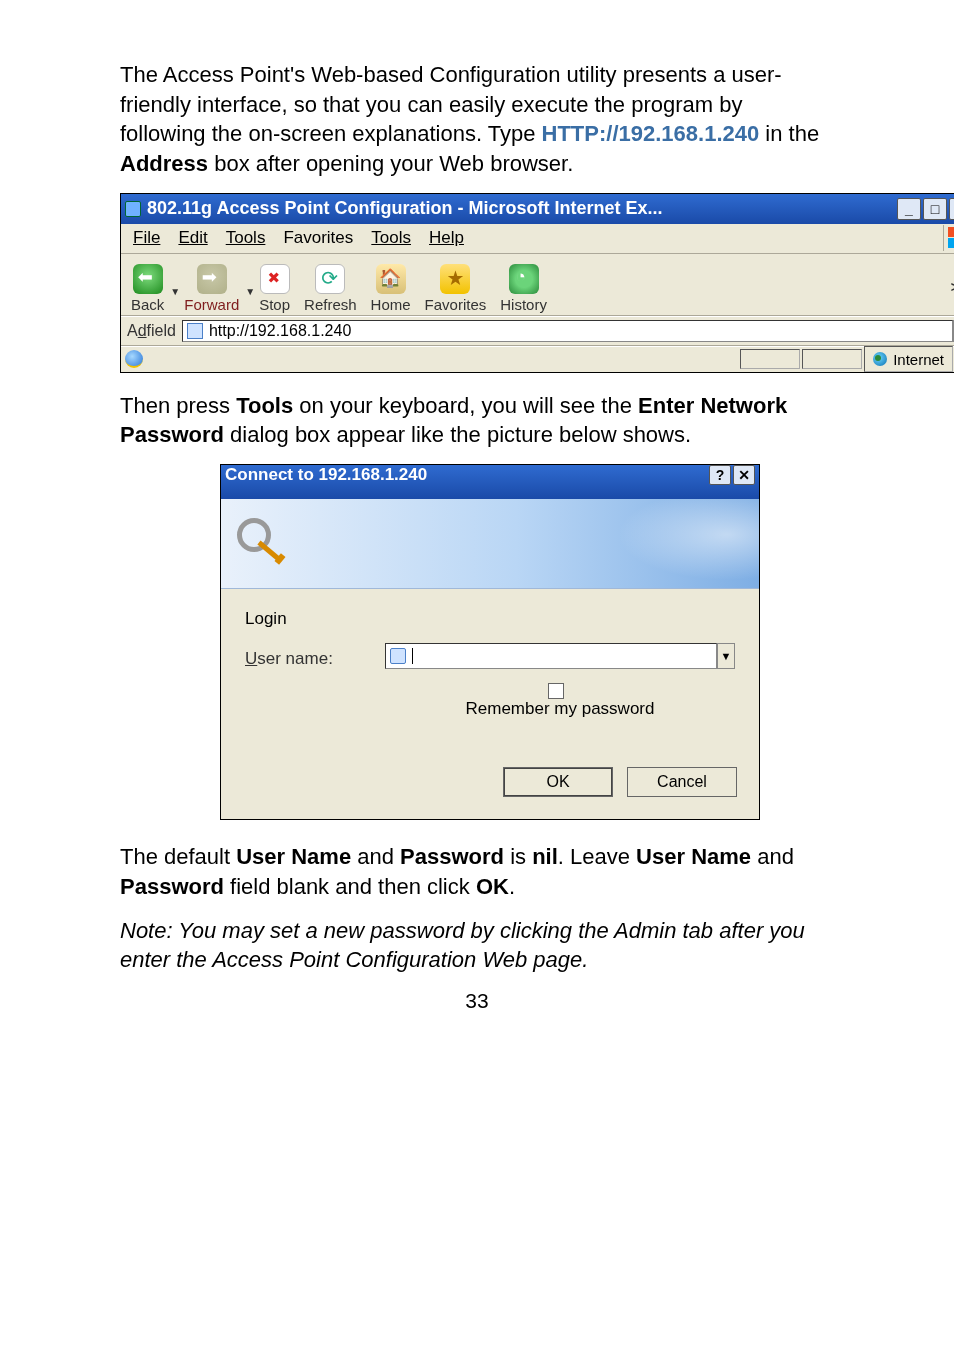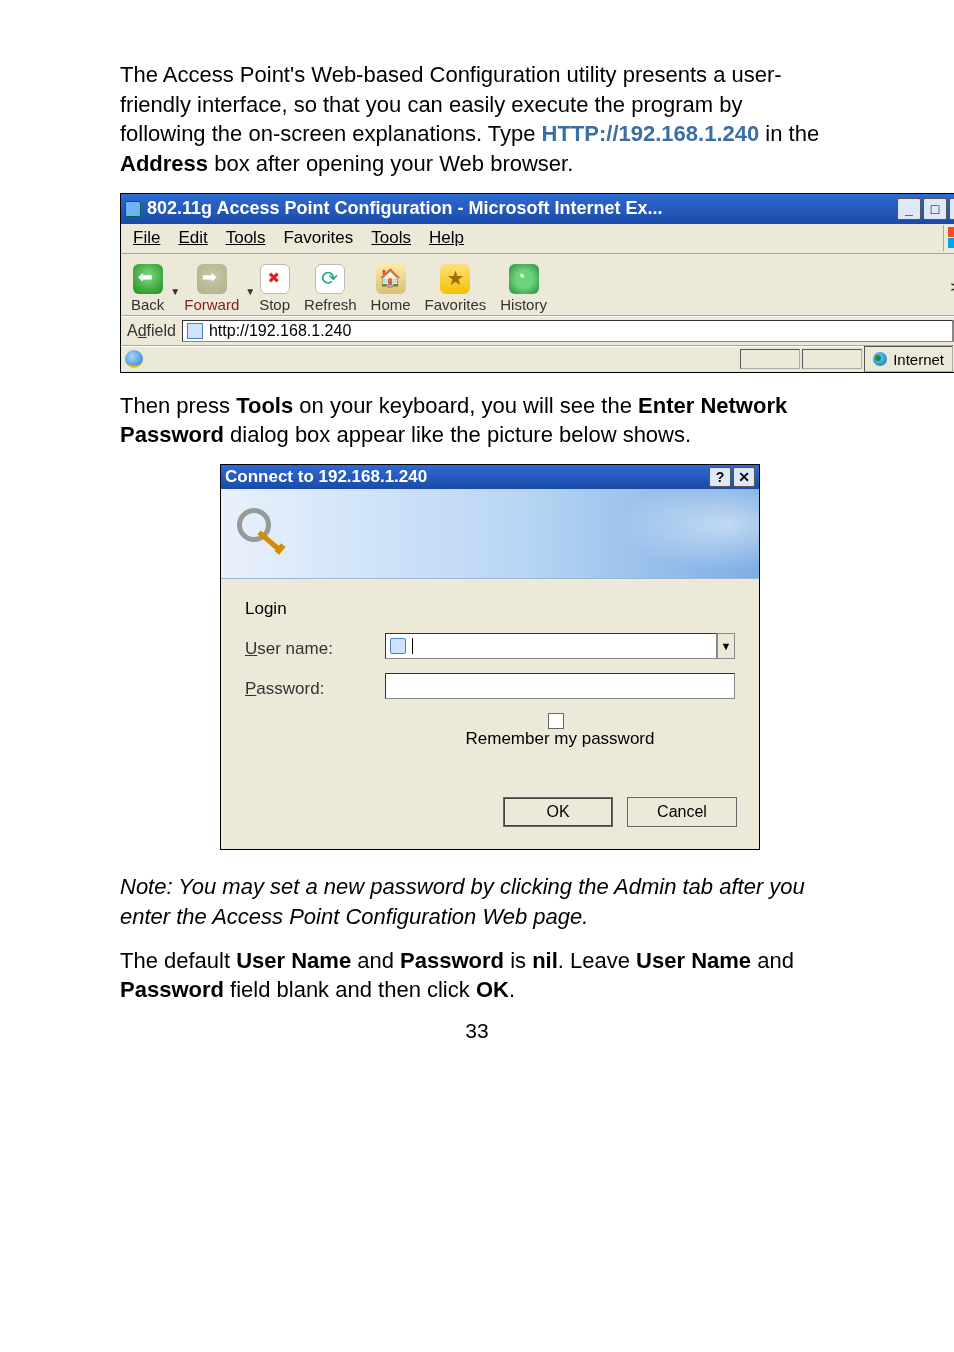--- a/index.html
+++ b/index.html
@@ -186,21 +186,21 @@
   .dlg {
     width: 540px;
     margin: 8px auto 22px 100px;
     border: 1px solid #000;
     font-family: Tahoma, Arial, sans-serif;
     background: #ece9d8;
   }
   .dlg-titlebar {
     background: linear-gradient(#2f6bd0, #1a4aa8);
     color: #fff; font-weight: 700;
-    height: 24px; display: flex; align-items: center;
+    height: 34px; display: flex; 
     padding: 0 4px; font-size: 17px;
   }
   .dlg-titlebar .title-text { flex: 1; }
   .dlg-title-btn {
     width: 22px; height: 20px;
     background: #dfe8f6;
     border: 1px solid #555;
     border-radius: 2px;
     font-size: 14px; line-height: 18px;
     text-align: center; color: #000; font-weight: 700;
@@ -371,35 +371,31 @@
     <div class="dlg-body">
       <div>Login</div>
       <div class="dlg-row">
         <div class="dlg-label"><span class="u">U</span><span>ser name:</span></div>
         <div class="dlg-input">
           <span class="inp-icon"></span>
           <span class="text-cursor"></span>
         </div>
         <div class="dlg-input-drop">▼</div>
       </div>
-      <div class="dlg-row">
-        <div class="dlg-label"><span class="u">P</span><span>assword:</span></div>
-        <div class="dlg-input"></div>
-      </div>
       <div class="dlg-check-row">
         <div class="dlg-checkbox"></div>
         <span><span class="u">R</span><span>emember my password</span></span>
       </div>
     </div>
     <div class="dlg-buttons">
       <div class="dlg-btn">OK</div>
       <div class="dlg-btn">Cancel</div>
     </div>
   </div>
 
-  <p class="body italic">Note: You may set a new password by clicking the Admin tab after you enter the Access Point Configuration Web page.</p>
-
   <p class="body">
     <span>The default </span><span class="bold">User Name</span><span> and </span><span class="bold">Password</span><span> is </span><span class="bold">nil</span><span>. Leave </span><span class="bold">User Name</span><span> and </span><span class="bold">Password</span><span> field blank and then click </span><span class="bold">OK</span><span>.</span>
   </p>
 
+  <p class="body italic">Note: You may set a new password by clicking the Admin tab after you enter the Access Point Configuration Web page.</p>
+
   <div class="page-number">33</div>
 </div>
 
 </body></html>

